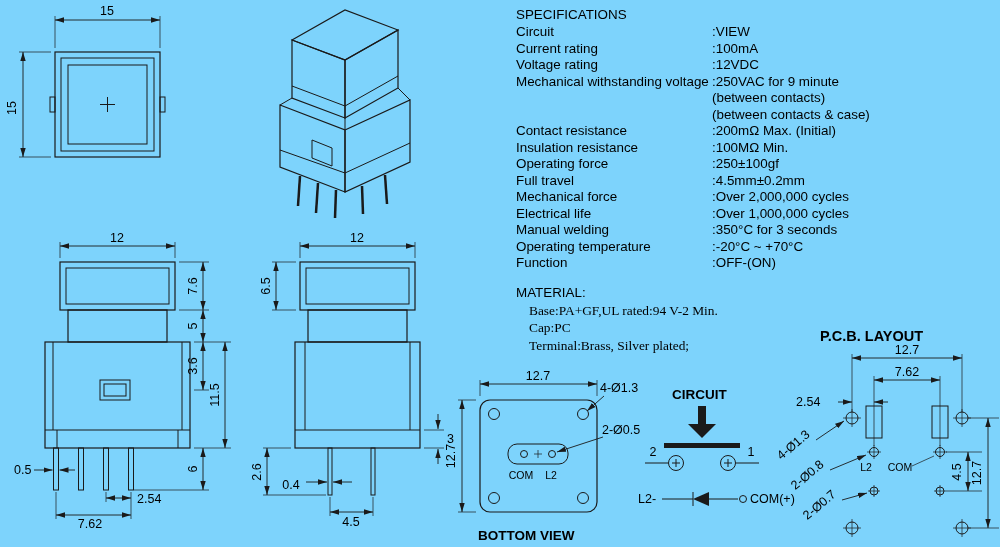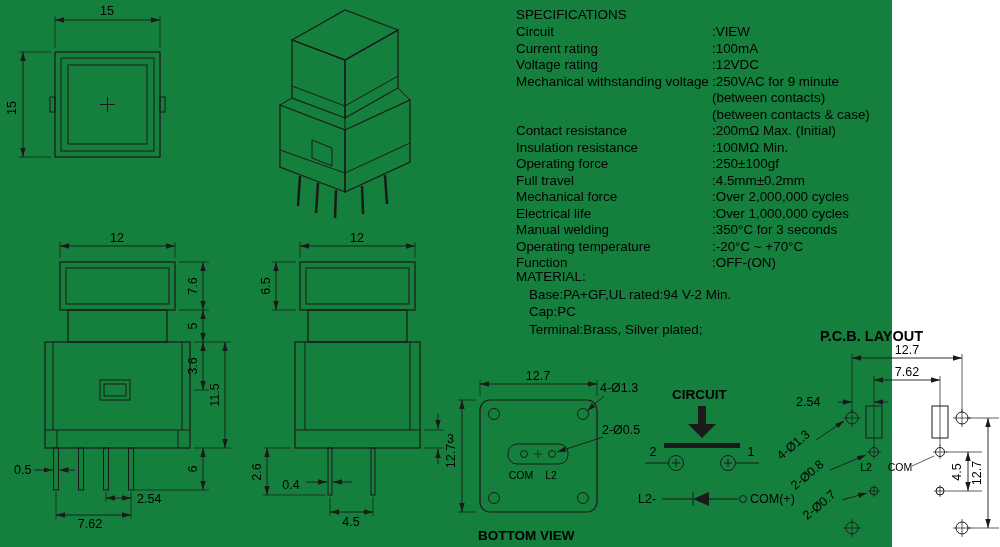--- a/index.html
+++ b/index.html
@@ -1,36 +1,36 @@
 <!DOCTYPE html>
 <html><head>
 <meta charset="utf-8">
 <style>
   * { margin:0; padding:0; box-sizing:border-box; }
   html,body { background:#fff; }
   body { width:1000px; height:547px; overflow:hidden; font-family:"Liberation Sans", sans-serif; }
-  .canvas { position:relative; width:892px; height:547px; background:#15803d; }
+  .canvas { position:relative; width:1000px; height:547px; background:#7dd3fc; }
   svg.draw { position:absolute; left:0; top:0; }
   .ln  { fill:none; stroke:#1a1a1a; stroke-width:1.2; }
   .lnt { fill:none; stroke:#1a1a1a; stroke-width:1; }
   .blk { fill:#1a1a1a; stroke:none; }
   .dim  { stroke:#1a1a1a; stroke-width:0.9; fill:none; marker-start:url(#ar); marker-end:url(#ar); }
   .dime { stroke:#1a1a1a; stroke-width:0.9; fill:none; marker-end:url(#ar); }
   .ext  { stroke:#1a1a1a; stroke-width:0.7; fill:none; }
   text { fill:#000; font-family:"Liberation Sans", sans-serif; }
   .dt { font-size:12.5px; }
   .sm { font-size:10.5px; }
   .bold { font-weight:bold; font-size:13.5px; }
   .specs { position:absolute; left:516px; top:6px; width:474px; font-size:13.4px; color:#000; }
   .spec-title { line-height:18px; }
   .spec-row { display:flex; line-height:16.5px; }
   .spec-label { width:196px; flex:none; }
   .spec-value { flex:1; }
-  .material { position:absolute; left:516px; top:268px; font-size:13.4px; line-height:17.5px; }
-  .material .mline { padding-left:13px; }
+  .material { position:absolute; left:516px; top:284px; font-size:13.4px; line-height:17.5px; }
+  .material .mline { padding-left:13px;font-family:Liberation Serif, serif; }
 </style>
 </head>
 <body>
 
 <div class="canvas">
 
 <svg class="draw" width="1000" height="547" viewBox="0 0 1000 547">
   <defs>
     <marker id="ar" viewBox="0 0 10 6" refX="10" refY="3" markerWidth="10" markerHeight="6" orient="auto-start-reverse">
       <path d="M0,0 L10,3 L0,6 Z" fill="#1a1a1a"></path>

